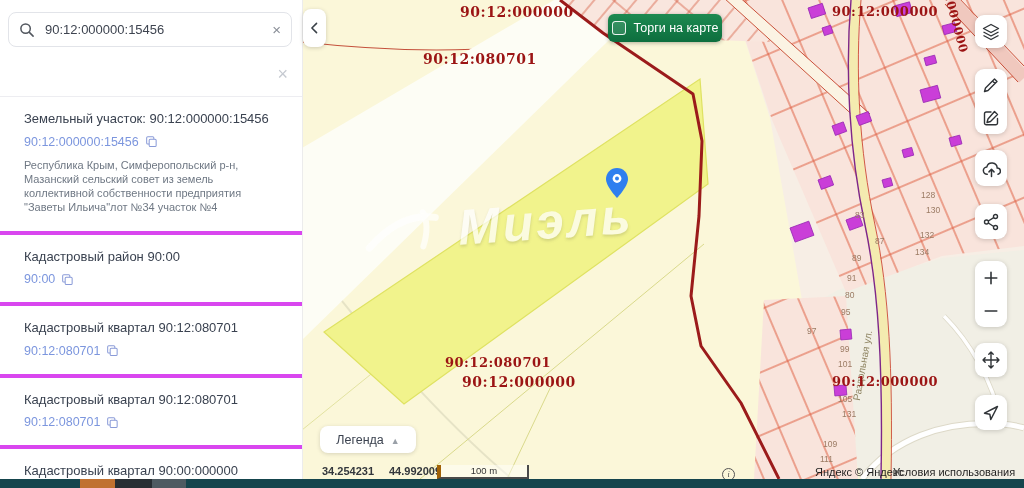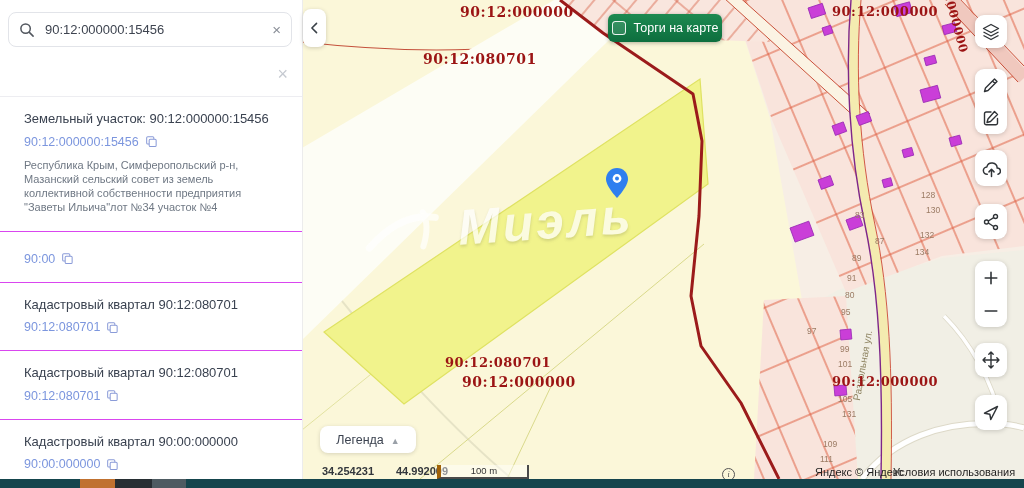--- a/index.html
+++ b/index.html
@@ -10,21 +10,21 @@
   .sidebar{position:absolute;left:0;top:0;width:302px;height:479px;background:#fff;
            border-right:1px solid #ececec;z-index:5;}
   .search-box{position:absolute;left:8px;top:12px;width:284px;height:35px;border:1px solid #e2e4e9;
               border-radius:8px;display:flex;align-items:center;padding:0 10px;box-sizing:border-box;gap:8px;}
   .search-box input{border:none;outline:none;flex:1;font-size:13px;color:#3e4450;
                     font-family:"Liberation Sans",sans-serif;background:transparent;}
   .clear-x{color:#8a8f98;font-size:15px;line-height:1;cursor:pointer;}
   .list-header{position:absolute;left:10px;top:66px;font-size:14px;color:#3f4753;}
   .header-x{position:absolute;right:14px;top:64px;font-size:18px;color:#c6cad1;cursor:pointer;}
   .results{position:absolute;left:0;top:96px;width:302px;}
-  .result{padding:13px 20px 16px 24px;border-bottom:1px solid #d946ef;}
+  .result{padding:13px 20px 16px 24px;border-bottom:4px solid #d946ef;}
   .result:first-child{border-top:1px solid #ededf1;}
   .result:last-child{border-bottom:none;}
   .r-title{font-size:13px;color:#3a4250;line-height:1.35;}
   .r-linkrow{margin-top:7px;display:flex;align-items:center;gap:6px;}
   .r-link{font-size:12.5px;color:#7c96de;text-decoration:none;cursor:pointer;}
   .r-desc{margin-top:9px;font-size:11px;line-height:1.3;color:#6f7884;width:256px;}
 
   
   .map{position:absolute;left:302px;top:0;width:722px;height:479px;overflow:hidden;background:#fbf7d9;}
   .map svg.base{position:absolute;left:0;top:0;}
@@ -53,21 +53,21 @@
   .tb{position:absolute;left:975px;width:32px;background:#fff;border-radius:9px;
       box-shadow:0 1px 5px rgba(0,0,0,.18);display:flex;flex-direction:column;align-items:center;
       justify-content:space-around;z-index:6;}
   .tb .ibtn{width:32px;height:32px;display:flex;align-items:center;justify-content:center;cursor:pointer;}
   .legend-btn{position:absolute;left:320px;top:426px;width:96px;height:27px;background:#fff;border-radius:8px;
               box-shadow:0 1px 4px rgba(0,0,0,.15);display:flex;align-items:center;justify-content:center;gap:7px;
               z-index:6;cursor:pointer;}
   .legend-btn span{font-size:12.5px;color:#3c4350;}
   .legend-btn .chev{font-size:9px;color:#9aa0a8;transform:translateY(1px);}
   .coords{position:absolute;left:322px;top:465px;font-size:11px;font-weight:bold;color:#33373c;z-index:6;
-          display:flex;gap:22px;justify-content:center;}
+          display:flex;gap:15px;justify-content:center;}
   .scalebar{position:absolute;left:437px;top:465px;width:86px;height:12px;border-left:4px solid #a16207;
             border-right:2px solid #4a4a4a;border-bottom:2px solid #4a4a4a;background:rgba(255,255,255,.45);
             display:flex;align-items:center;justify-content:center;z-index:6;}
   .scalebar span{font-size:9.5px;color:#333;line-height:1;}
   .attr{position:absolute;top:466px;font-size:11px;color:#1f1f1f;z-index:6;white-space:nowrap;}
   .info-i{position:absolute;left:722px;top:468px;width:11px;height:11px;border:1px solid #555;border-radius:50%;
           font-family:"Liberation Serif",serif;font-style:italic;font-size:8px;color:#444;display:flex;
           align-items:center;justify-content:center;z-index:6;}
   .beta-pill{position:absolute;left:738px;top:464px;height:14px;padding:0 9px;border-radius:8px;background:#3e444b;
              color:#fff;font-size:9.5px;display:flex;align-items:center;z-index:6;margin-top:28px;}
@@ -101,20 +101,21 @@
           <a class="r-link">90:12:000000:15456</a>
           <svg width="13" height="13" viewBox="0 0 14 14">
             <rect x="4.5" y="4.5" width="7.5" height="8" rx="1.2" fill="none" stroke="#8a9bd8" stroke-width="1.1"></rect>
             <path d="M9.5 4.5 V3 A1.2 1.2 0 0 0 8.3 1.8 H3 A1.2 1.2 0 0 0 1.8 3 v5.5 a1.2 1.2 0 0 0 1.2 1.2 H4.5" fill="none" stroke="#8a9bd8" stroke-width="1.1"></path>
           </svg>
         </div>
         <div class="r-desc">Республика Крым, Симферопольский р-н, Мазанский сельский совет из земель коллективной собственности предприятия "Заветы Ильича"лот №34 участок №4</div>
       </div>
 
       <div class="result">
+        <div class="r-title">Кадастровый район 90:00</div>
         <div class="r-linkrow">
           <a class="r-link">90:00</a>
           <svg width="13" height="13" viewBox="0 0 14 14">
             <rect x="4.5" y="4.5" width="7.5" height="8" rx="1.2" fill="none" stroke="#8a9bd8" stroke-width="1.1"></rect>
             <path d="M9.5 4.5 V3 A1.2 1.2 0 0 0 8.3 1.8 H3 A1.2 1.2 0 0 0 1.8 3 v5.5 a1.2 1.2 0 0 0 1.2 1.2 H4.5" fill="none" stroke="#8a9bd8" stroke-width="1.1"></path>
           </svg>
         </div>
       </div>
 
       <div class="result">

